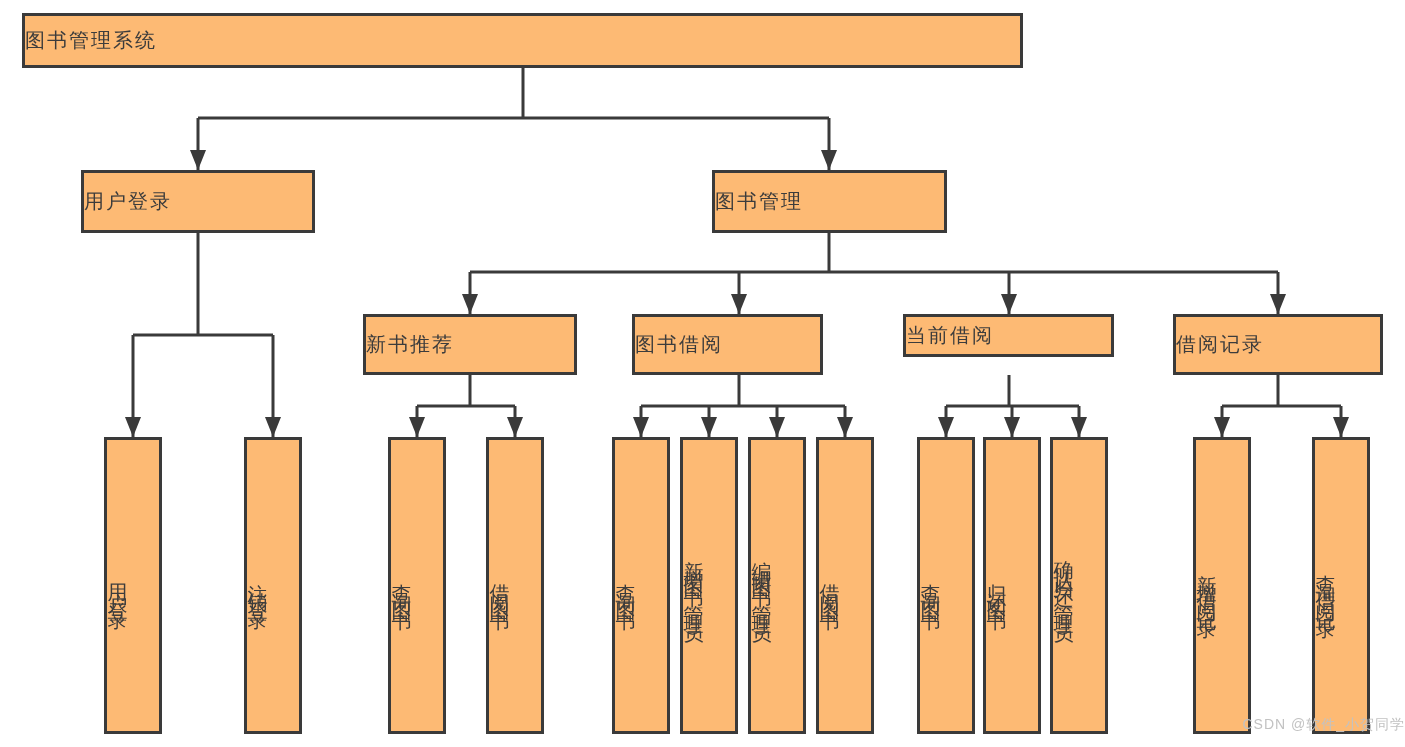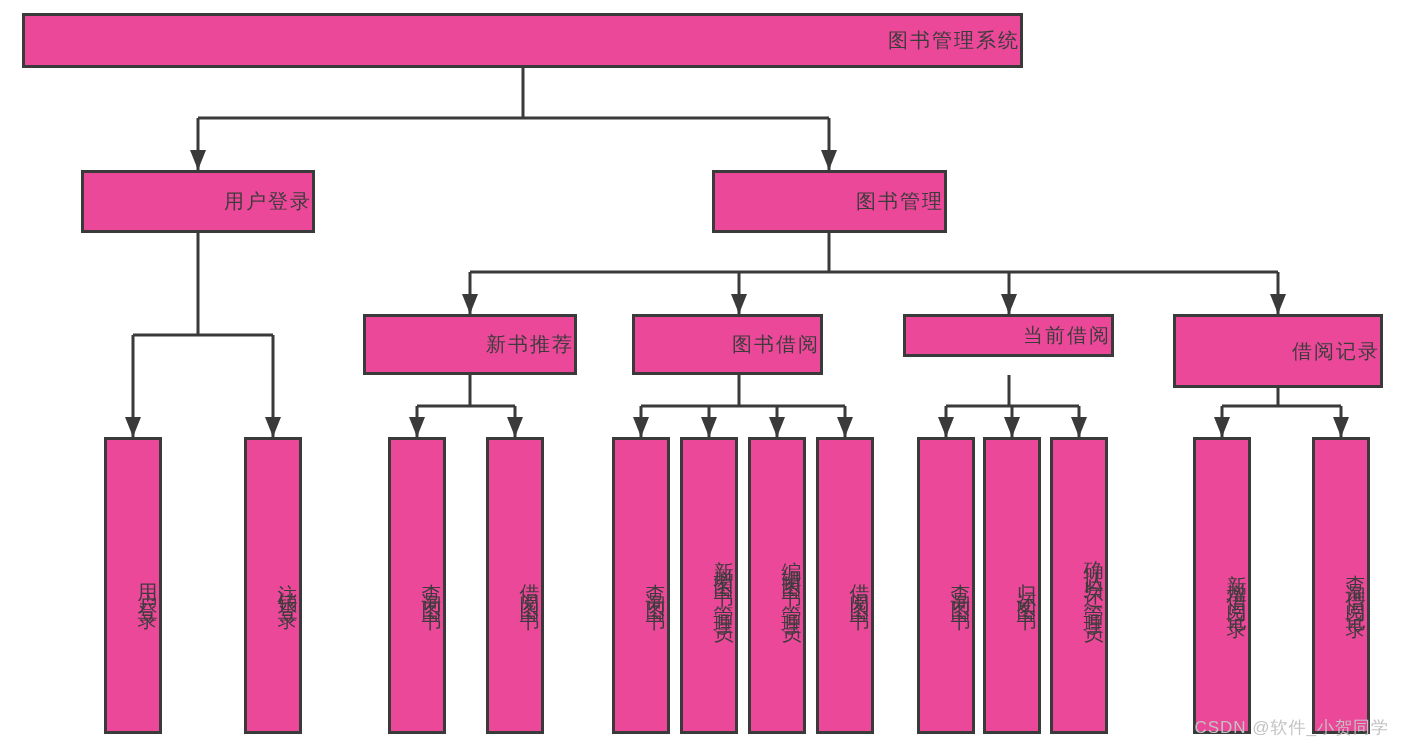--- a/index.html
+++ b/index.html
@@ -3,32 +3,32 @@
 <meta charset="utf-8">
 <style>
   html,body{margin:0;padding:0;background:#ffffff;}
   .stage{
     position:relative;width:1405px;height:747px;background:#ffffff;
     font-family:"Liberation Sans","DejaVu Sans",sans-serif;overflow:hidden;
   }
   .connectors{position:absolute;left:0;top:0;}
   .box{
     position:absolute;box-sizing:border-box;border:3px solid #3a3a3a;
-    background:#ec4899;display:flex;align-items:center;justify-content:flex-end;
+    background:#fdba74;display:flex;align-items:center;justify-content:flex-start;
   }
   .hlabel{
     font-size:20px;color:#3c3c3c;letter-spacing:2px;white-space:nowrap;
   }
   .vlabel{
     writing-mode:vertical-rl;text-orientation:mixed;
     font-size:20px;color:#3c3c3c;letter-spacing:9px;line-height:1.1;
   }
   .watermark{
-    position:absolute;right:16px;top:716px;
-    font-size:17px;letter-spacing:1px;color:#c2c2c2;white-space:nowrap;margin-left:20px;
+    position:absolute;right:0;top:716px;
+    font-size:14px;letter-spacing:1px;color:#c2c2c2;white-space:nowrap;margin-left:20px;
   }
 </style>
 </head>
 <body>
 
 <div class="stage">
 
   <svg class="connectors" width="1405" height="747" viewBox="0 0 1405 747">
     <g stroke="#3a3a3a" stroke-width="3" fill="none">
       <path d="M523 68 V118 M198 118 H829 M198 118 V170 M829 118 V170"></path>
@@ -75,21 +75,21 @@
 
   <div class="box" style="left:712px;top:170px;width:235px;height:63px">
     <span class="hlabel">图书管理</span>
   </div>
   <div class="box" style="left:632px;top:314px;width:191px;height:61px">
     <span class="hlabel">图书借阅</span>
   </div>
   <div class="box" style="left:903px;top:314px;width:211px;height:43px">
     <span class="hlabel">当前借阅</span>
   </div>
-  <div class="box" style="left:1173px;top:314px;width:210px;height:74px">
+  <div class="box" style="left:1173px;top:314px;width:210px;height:61px">
     <span class="hlabel">借阅记录</span>
   </div>
 
   <div class="box" style="left:104px;top:437px;width:58px;height:297px">
     <span class="vlabel">用户登录</span>
   </div>
   <div class="box" style="left:244px;top:437px;width:58px;height:297px">
     <span class="vlabel">注销登录</span>
   </div>
 

